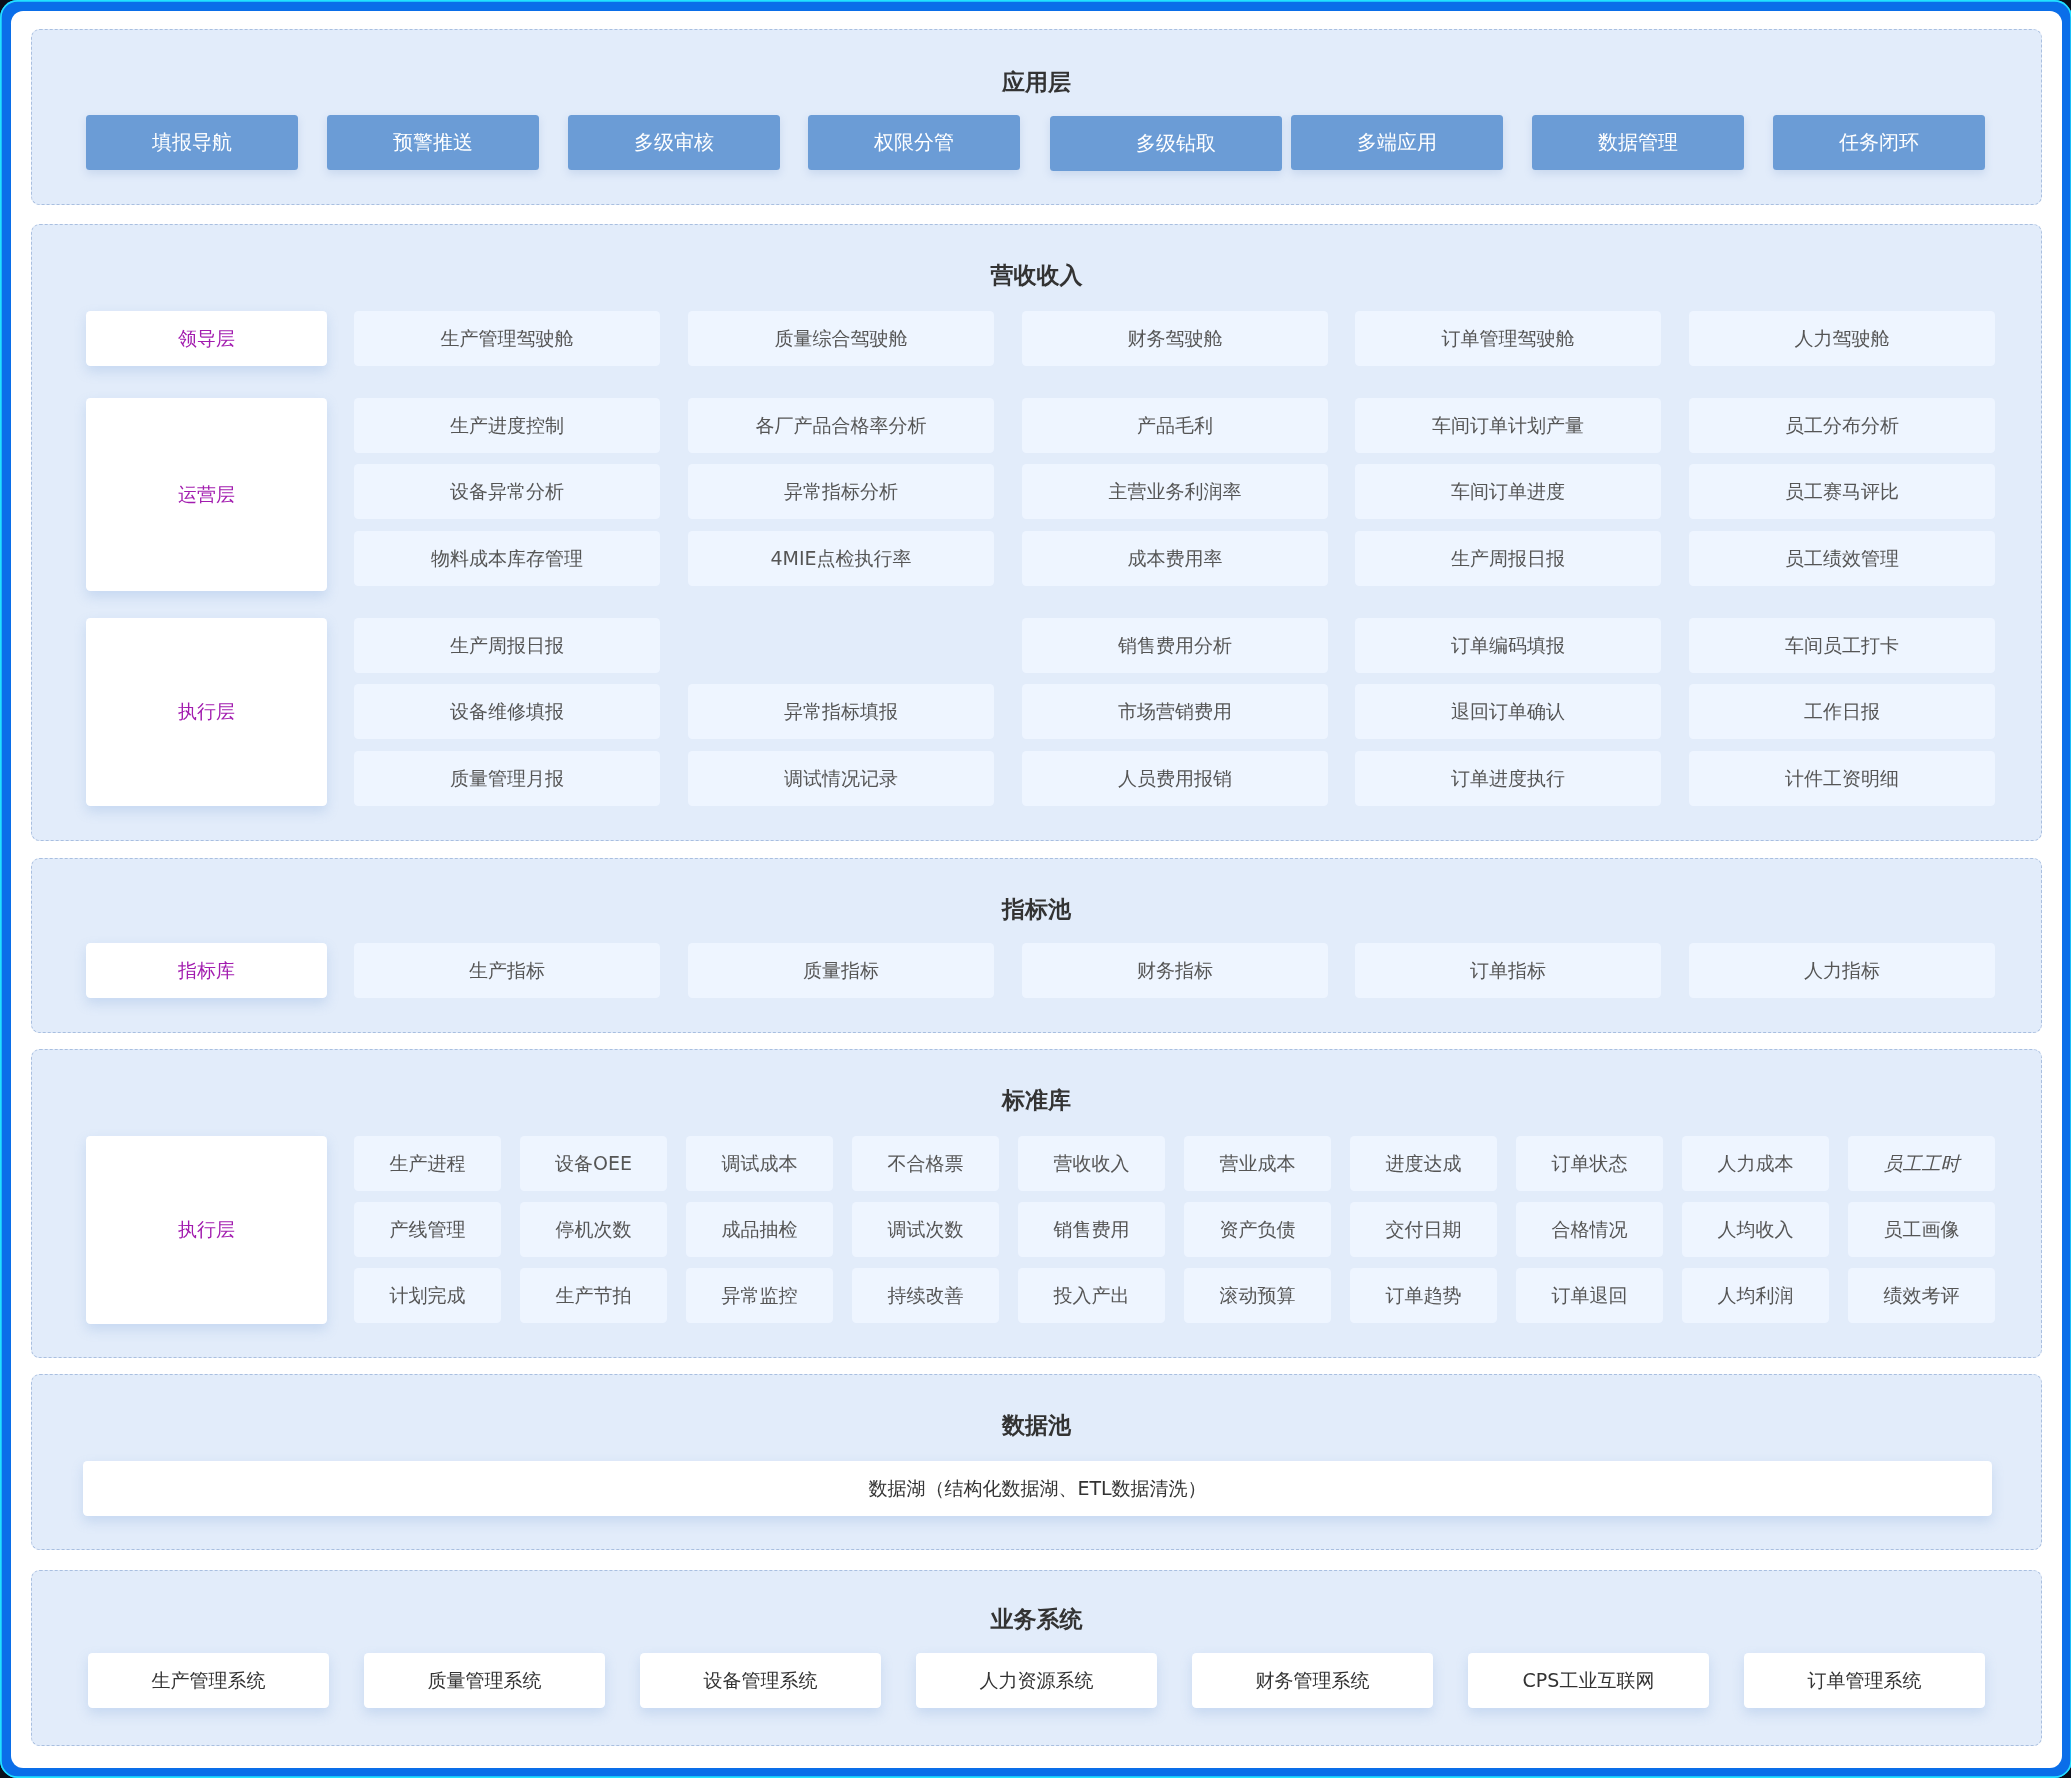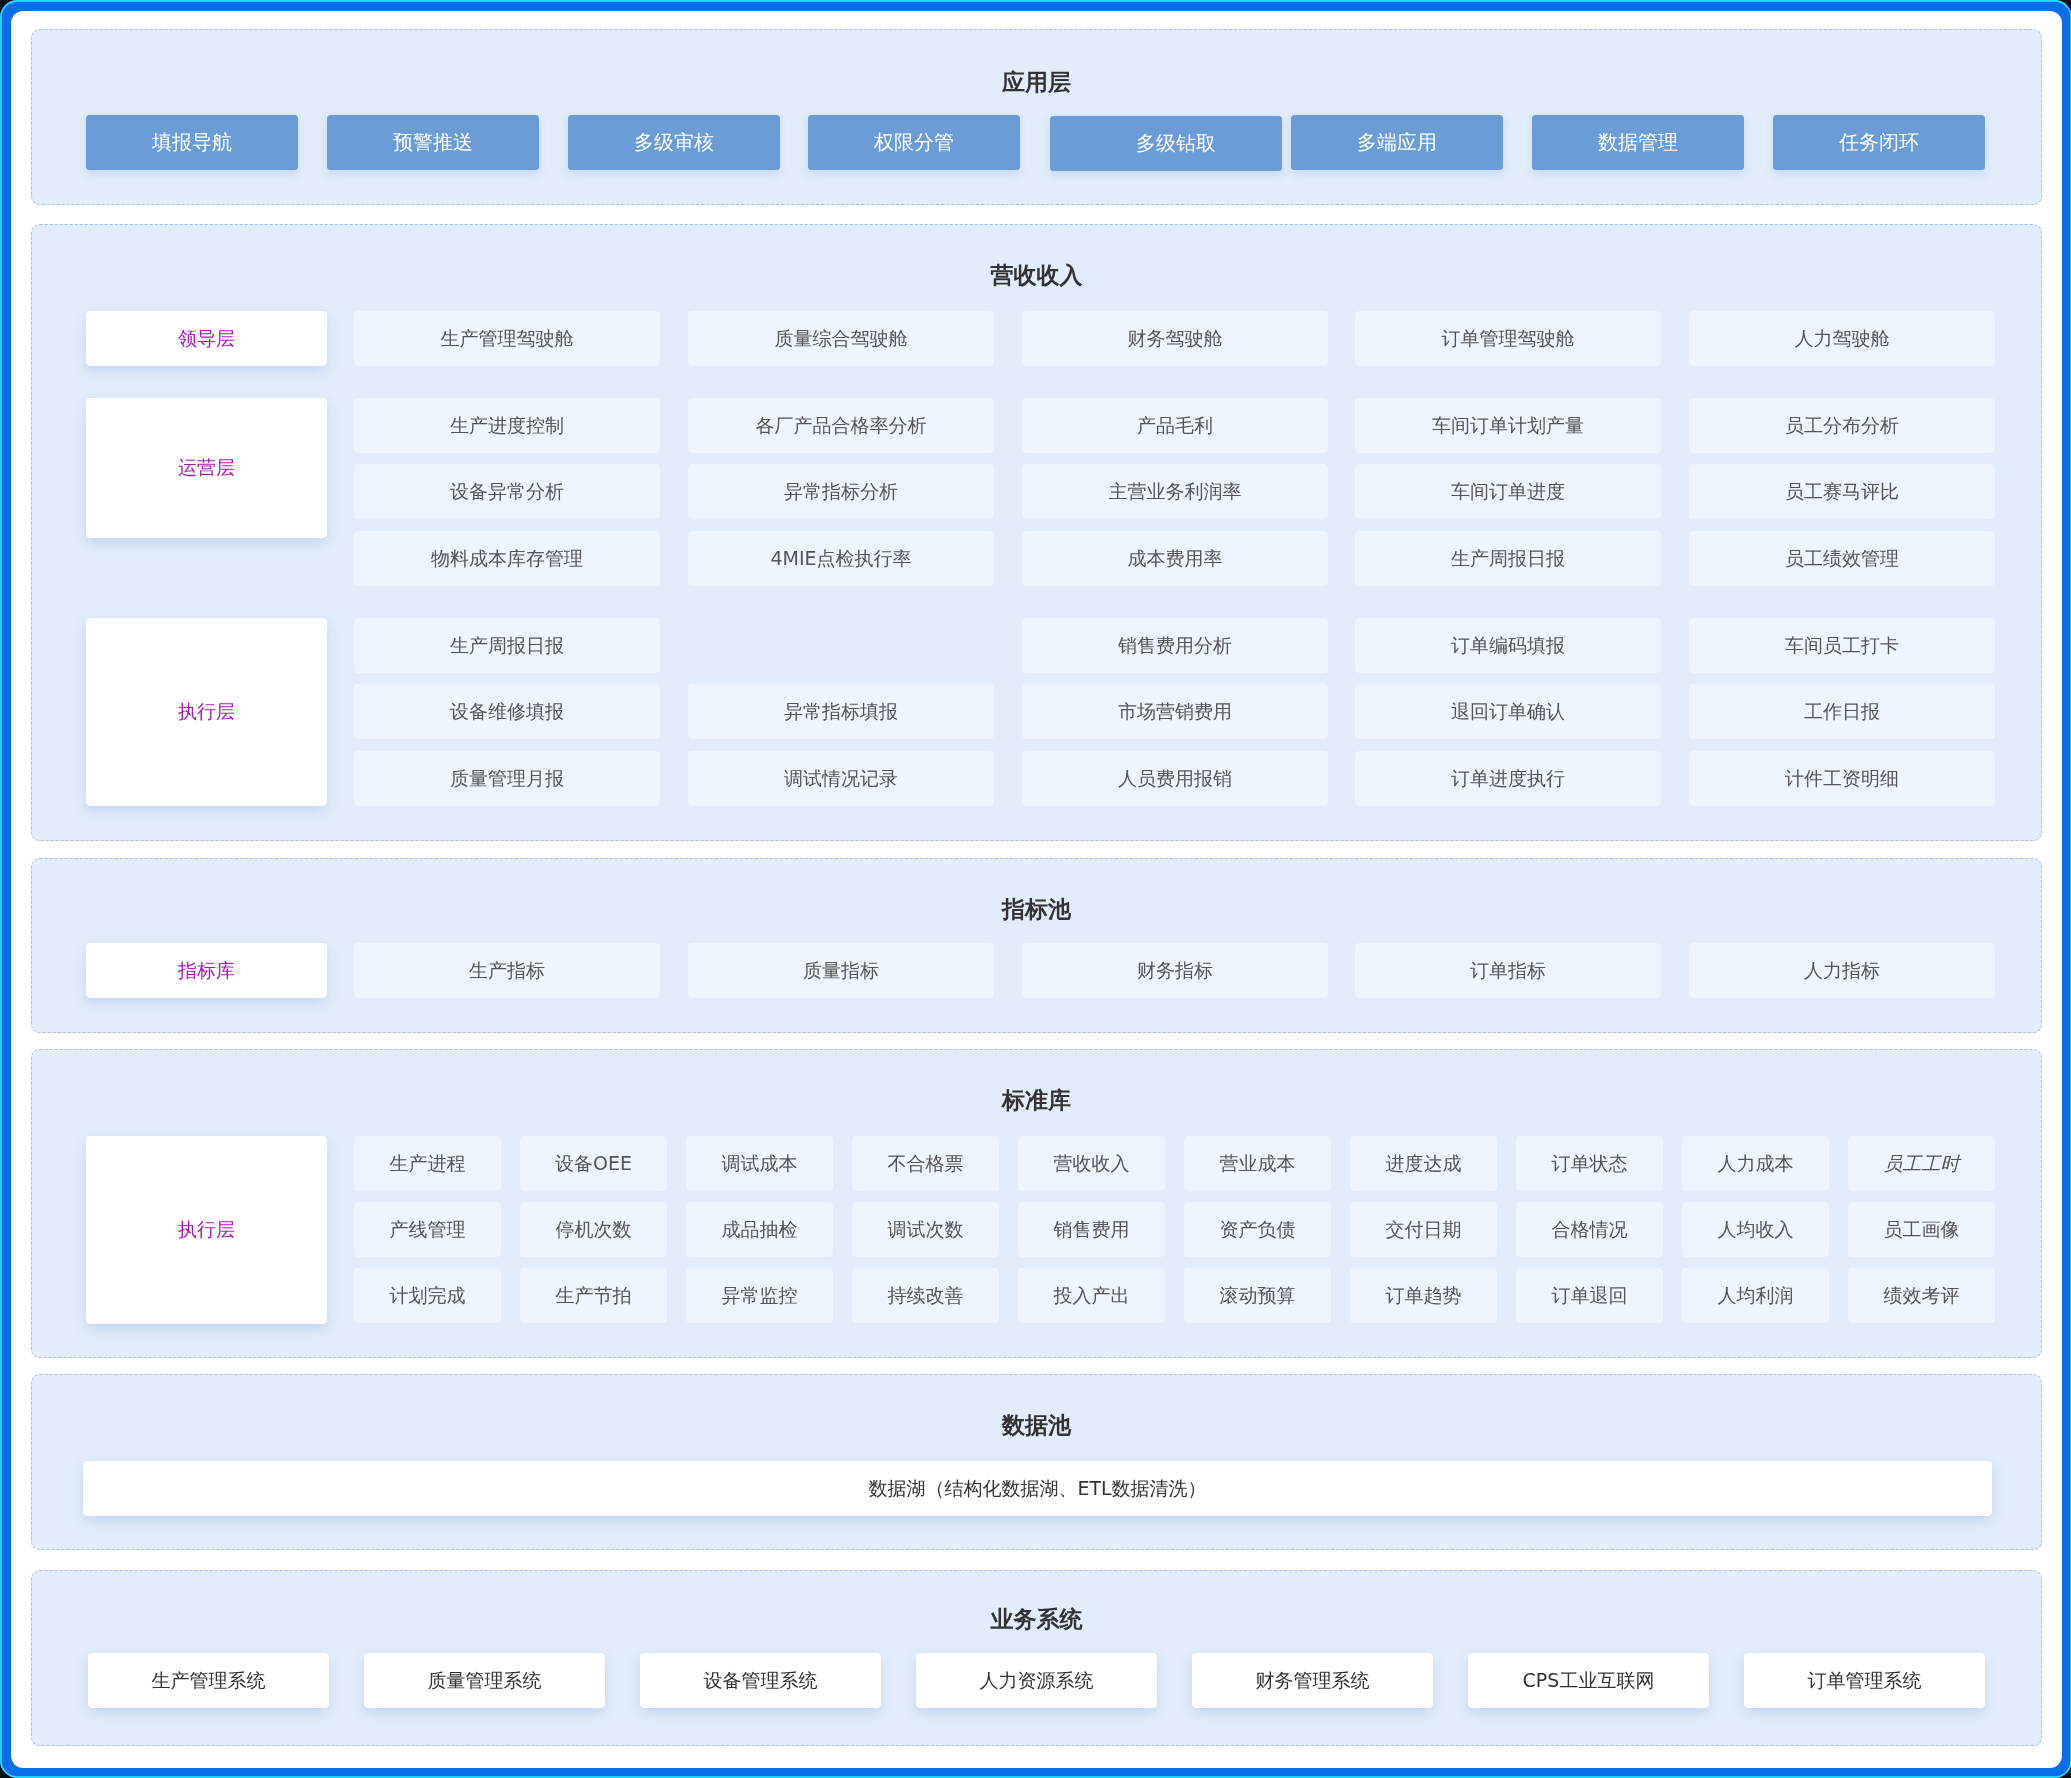--- a/index.html
+++ b/index.html
@@ -81,21 +81,21 @@
 <div class="section" style="top:224px; height:617px;">
   <div class="section-title" style="top:35px;">营收收入</div>
 
   <div class="label-card" style="left:54px; top:86px; height:55px;">领导层</div>
   <div class="cell" style="left:322px; top:86px; width:306px;">生产管理驾驶舱</div>
   <div class="cell" style="left:656px; top:86px; width:306px;">质量综合驾驶舱</div>
   <div class="cell" style="left:990px; top:86px; width:306px;">财务驾驶舱</div>
   <div class="cell" style="left:1323px; top:86px; width:306px;">订单管理驾驶舱</div>
   <div class="cell" style="left:1657px; top:86px; width:306px;">人力驾驶舱</div>
 
-  <div class="label-card" style="left:54px; top:173px; height:140px;">运营层</div>
+  <div class="label-card" style="left:54px; top:173px; height:193px;">运营层</div>
   <div class="cell" style="left:322px; top:173px; width:306px;">生产进度控制</div>
   <div class="cell" style="left:656px; top:173px; width:306px;">各厂产品合格率分析</div>
   <div class="cell" style="left:990px; top:173px; width:306px;">产品毛利</div>
   <div class="cell" style="left:1323px; top:173px; width:306px;">车间订单计划产量</div>
   <div class="cell" style="left:1657px; top:173px; width:306px;">员工分布分析</div>
   <div class="cell" style="left:322px; top:239px; width:306px;">设备异常分析</div>
   <div class="cell" style="left:656px; top:239px; width:306px;">异常指标分析</div>
   <div class="cell" style="left:990px; top:239px; width:306px;">主营业务利润率</div>
   <div class="cell" style="left:1323px; top:239px; width:306px;">车间订单进度</div>
   <div class="cell" style="left:1657px; top:239px; width:306px;">员工赛马评比</div>

